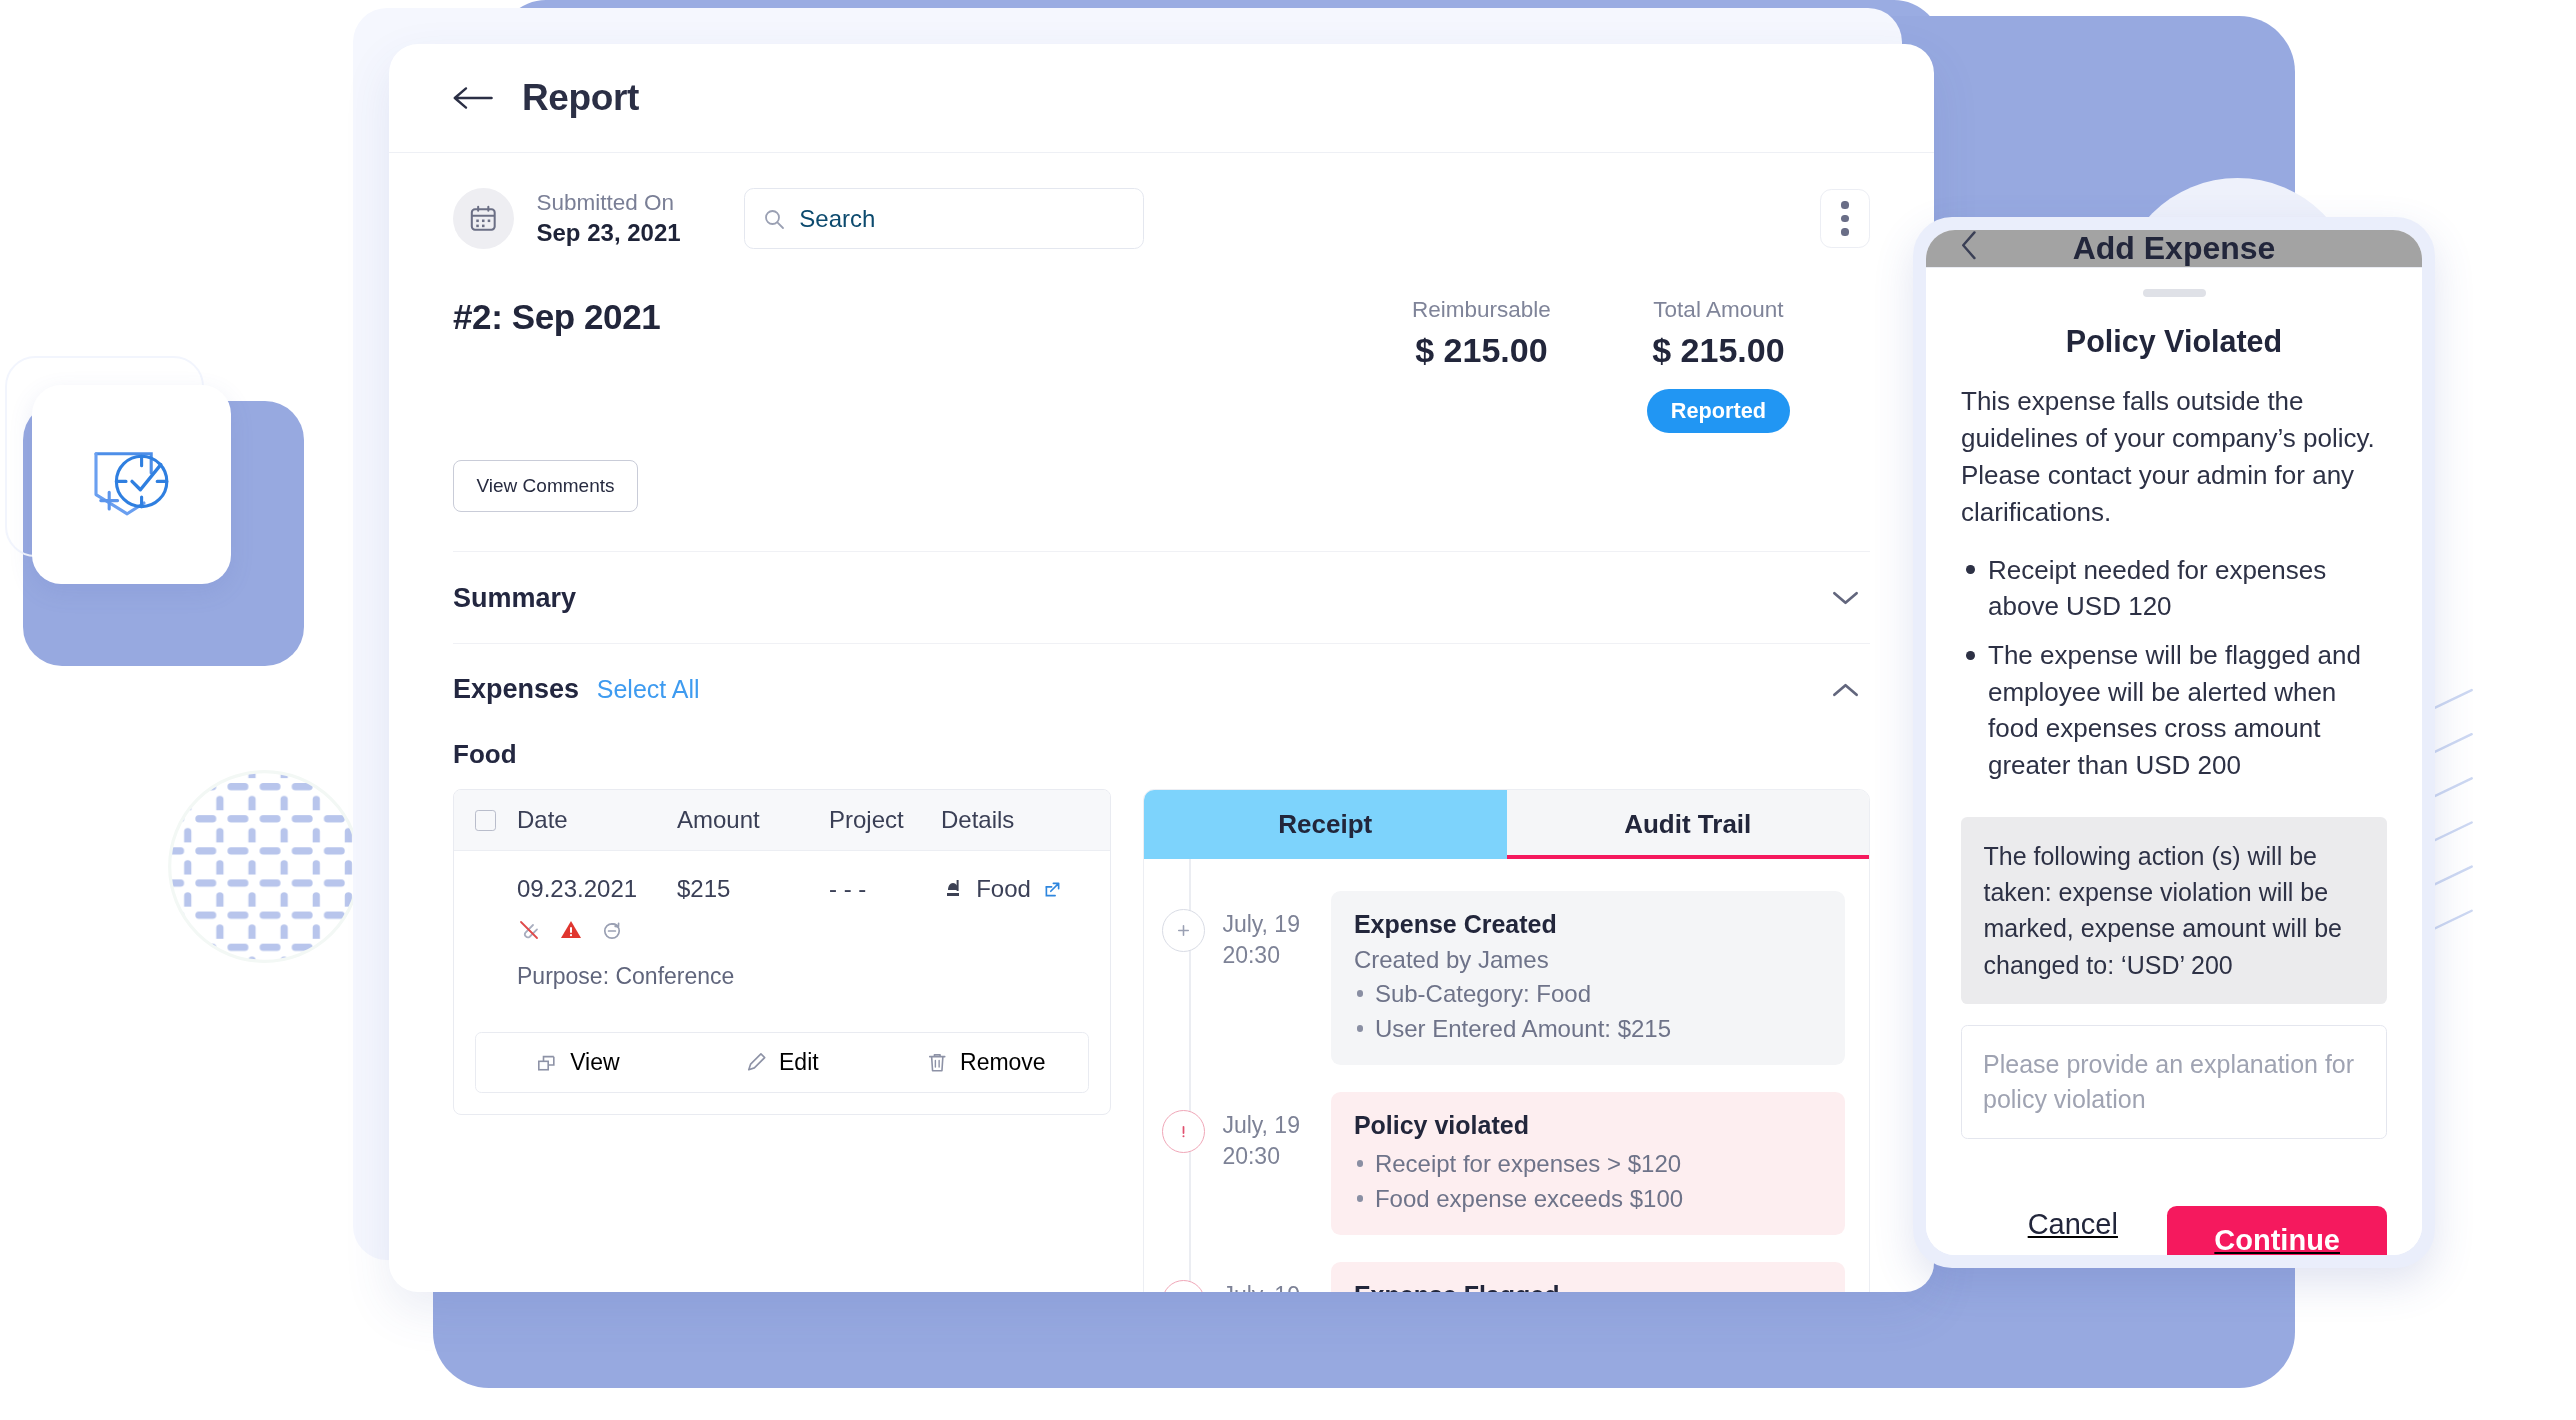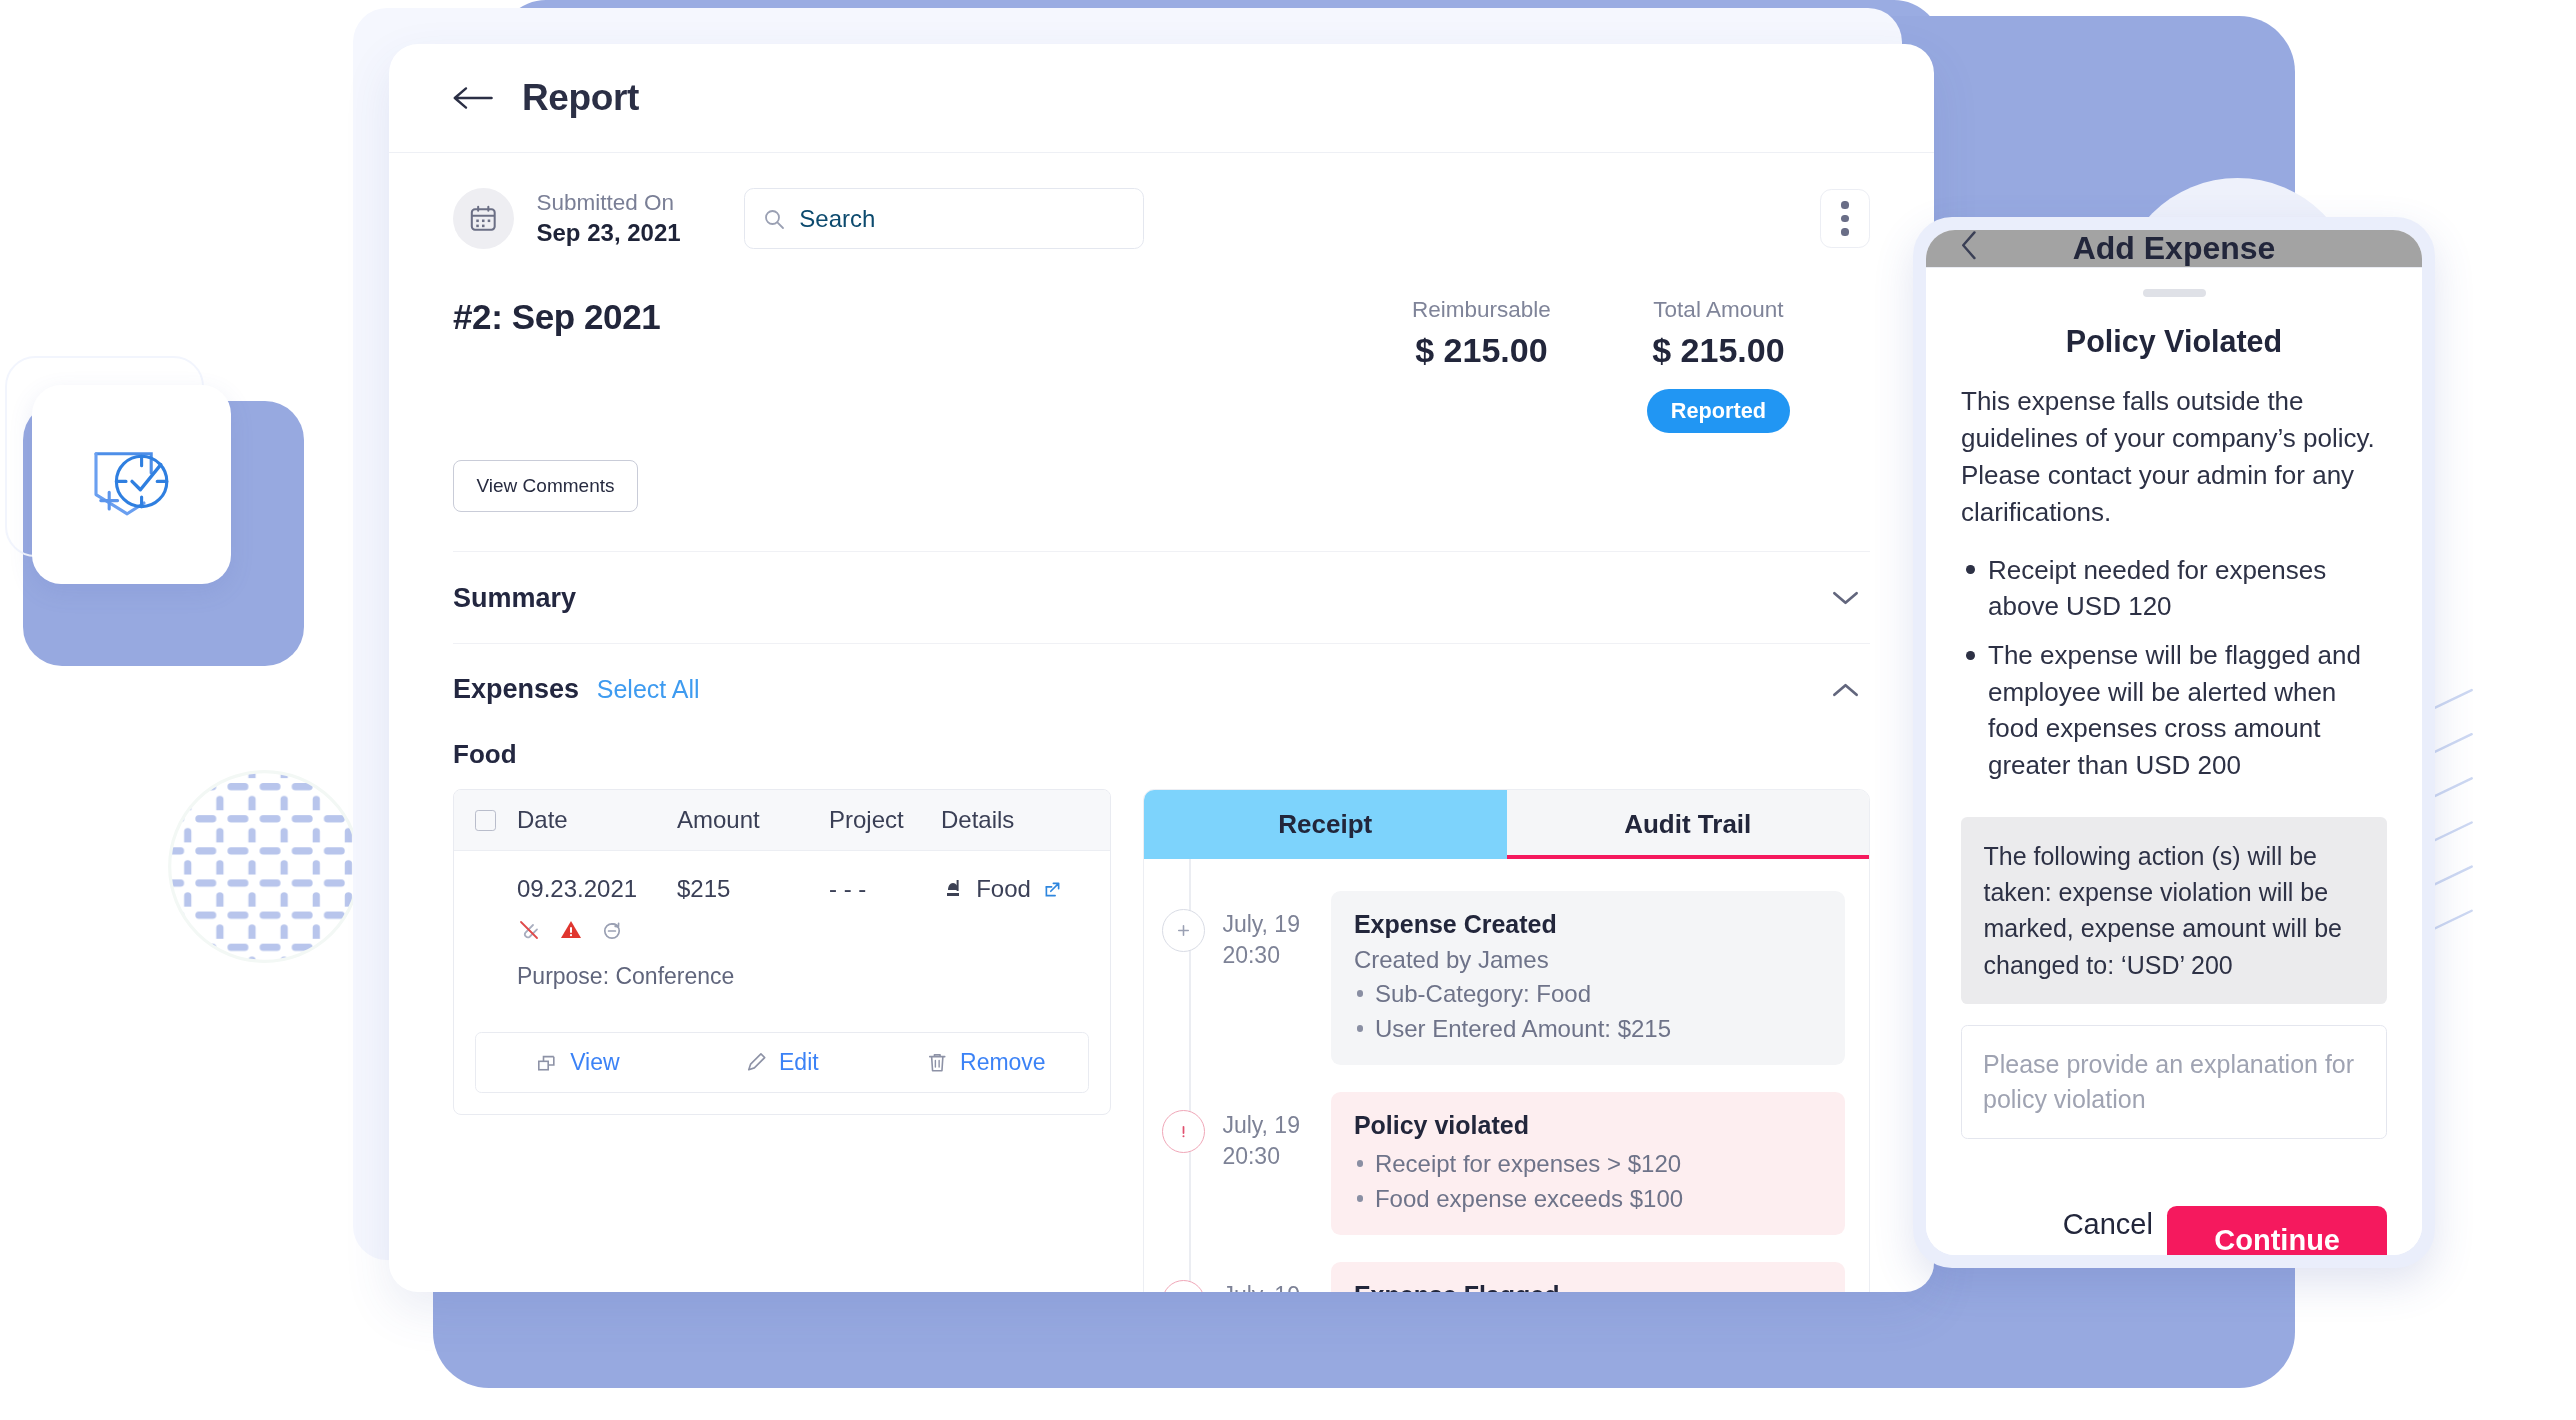--- a/index.html
+++ b/index.html
@@ -145,21 +145,21 @@
   .det-cell { display: flex; align-items: center; gap: 11.2px; }
   .icon-row { display: flex; gap: 17.7px; align-items: center; margin: 14.4px 0 0 42px; }
   .purpose { font-size: 23px; color: #60657c; margin: 21px 0 0 42px; }
 
   .action-bar {
     margin: 21px 21px 0 21px; border: 1.2px solid #e9ebf1; border-radius: 6.4px;
     display: flex; height: 61px;
   }
   .act {
     flex: 1; display: flex; align-items: center; justify-content: center; gap: 11.2px;
-    font-size: 23px; color: #3b82f6; cursor: pointer;
+    font-size: 23px; color: #000000; cursor: pointer;
   }
 
   
   .audit-panel {
     flex: 1; border: 1.2px solid #eceef3; border-radius: 11.2px 11.2px 0 0;
     overflow: hidden; background: #fff; align-self: stretch;
   }
   .tabs { display: flex; height: 69px; background: #f5f6f8; }
   .tab {
     flex: 1; display: flex; align-items: center; justify-content: center;
@@ -222,21 +222,21 @@
     width: 8.8px; height: 8.8px; border-radius: 50%; background: #2d3145;
   }
   .m-note {
     background: #ebebed; border-radius: 6.4px; padding: 21px 22.5px;
     font-size: 25px; line-height: 1.45; color: #2d3145; margin-bottom: 21px;
   }
   .m-input {
     border: 1.2px solid #e4e6ee; border-radius: 6.4px; padding: 21px 21px;
     min-height: 104px; font-size: 25px; line-height: 1.4; color: #9fa3b2;
   }
-  .m-actions { display: flex; align-items: center; justify-content: flex-end; padding: 35px 0 32px 0; }
+  .m-actions { display: flex; align-items: center; justify-content: flex-end; gap: 35px; padding: 35px 0 32px 0; text-decoration: underline; }
   .m-cancel { font-size: 29px; color: #22263b; cursor: pointer; padding: 8px 14.4px; }
   .m-continue {
     background: #f5195e; color: #fff; font-size: 29px; font-weight: 600;
     padding: 17.7px 47px; border-radius: 9.6px; border: none; cursor: pointer;
     font-family: "Liberation Sans", sans-serif;
     margin-top: 32px;
   }
 </style>
 </head>
 <body>

